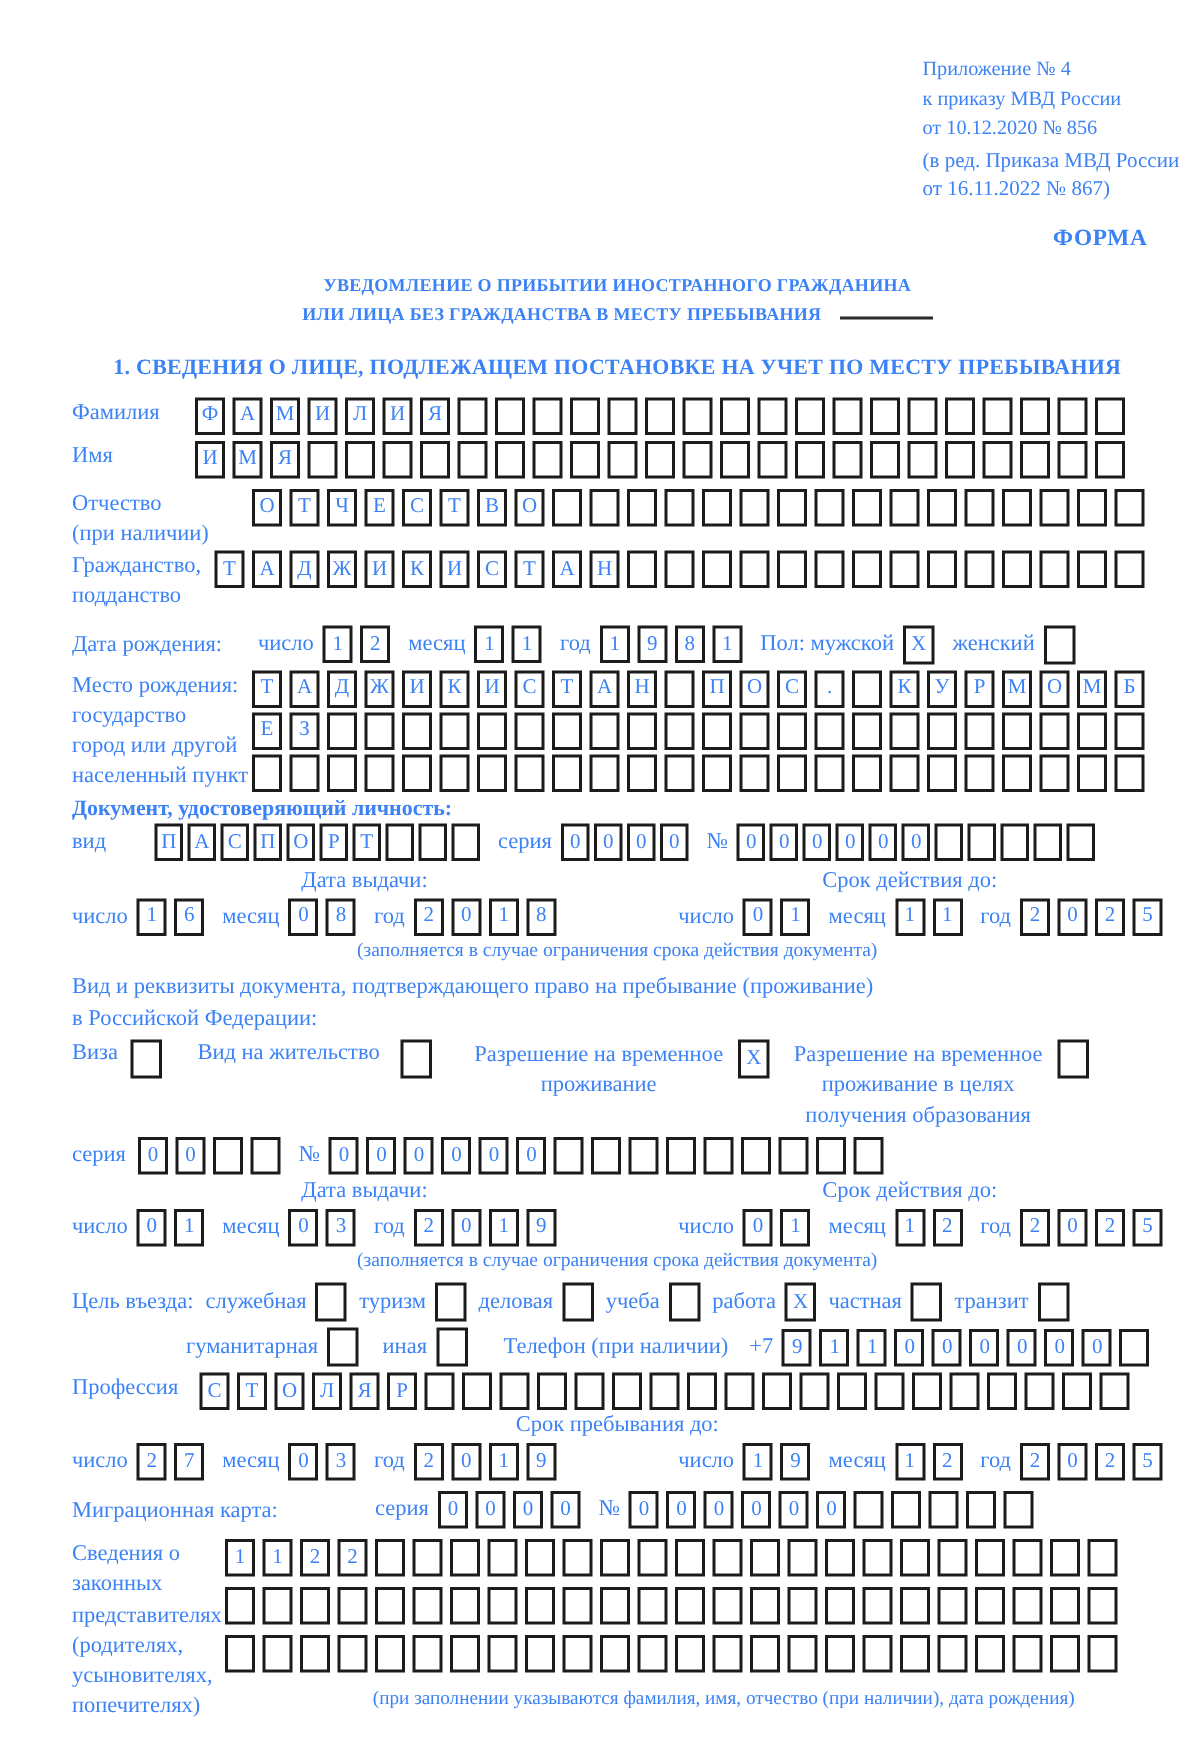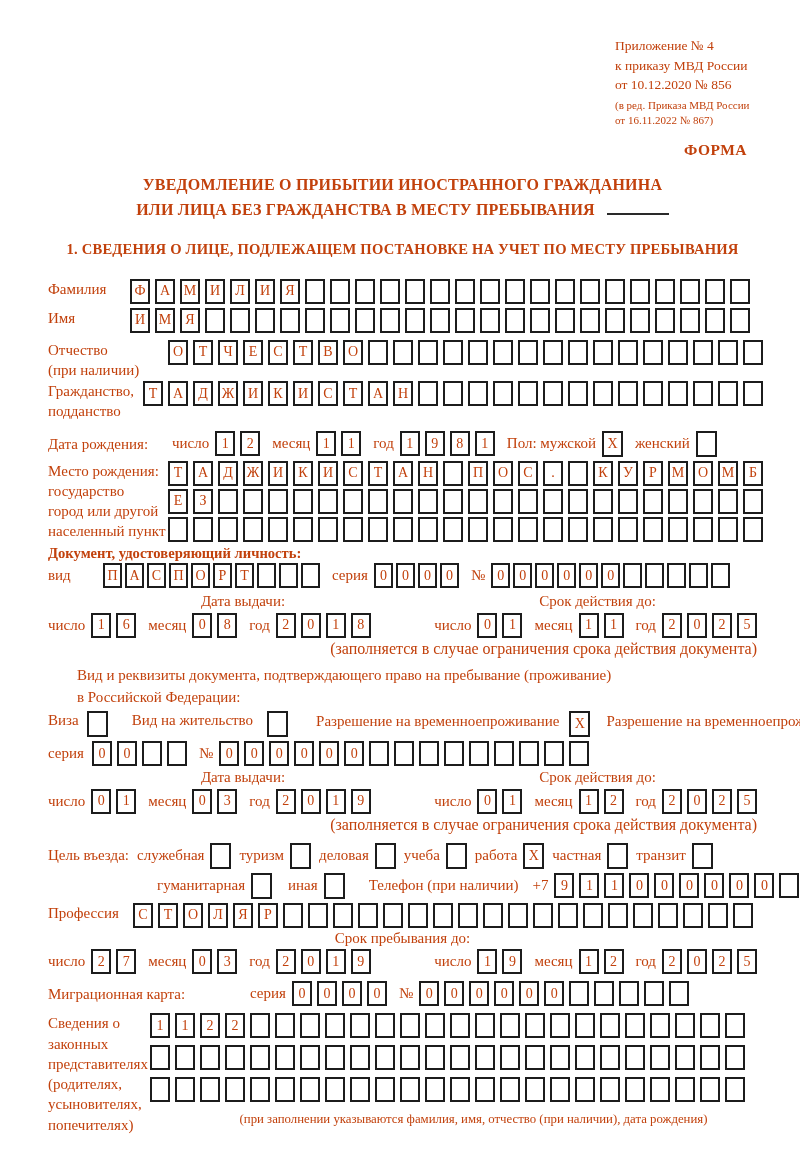--- a/index.html
+++ b/index.html
@@ -1,27 +1,27 @@
 <!DOCTYPE html>
 <html><head>
 <meta charset="utf-8">
 <style>
   html,body{margin:0;padding:0;background:#ffffff;}
   .page{
     width:800px;height:1163px;box-sizing:border-box;
-    padding:36px 43px 10px 48px;overflow:hidden;position:relative;
-    background:#ffffff;color:#c2410c;
+    padding:36px 25px 10px 48px;overflow:hidden;position:relative;
+    background:#ffffff;color:#3b82f6;
     font-family:"Liberation Serif","DejaVu Serif",serif;
     font-size:15px;line-height:1.25;
   }
   
   .annex{margin-left:567px;font-size:13.5px;line-height:1.45;white-space:nowrap;}
-  .annex-note{font-size:11px;line-height:1.4;margin-top:3px;}
+  .annex-note{font-size:14px;line-height:1.4;margin-top:3px;}
   .forma{text-align:right;font-weight:bold;font-size:15.5px;letter-spacing:.5px;margin:12px 10px 0 0;}
-  .title{text-align:center;font-weight:bold;font-size:16px;line-height:1.55;margin-top:13px;letter-spacing:.2px;}
+  .title{text-align:center;font-weight:bold;font-size:12px;line-height:1.55;margin-top:13px;letter-spacing:.2px;}
   .blank-line{display:inline-block;width:62px;border-bottom:2px solid #2a2a2a;margin-left:12px;}
   .sec1{font-weight:bold;font-size:14.6px;text-align:center;margin-top:18px;letter-spacing:.2px;}
   
   .frow{display:flex;align-items:flex-start;margin-top:5px;}
   .vcenter{align-items:center;}
   .flabel{flex-shrink:0;line-height:1.35;}
   .w82{width:82px;}.w95{width:95px;}.w120{width:120px;}.w85{width:85px;}.w102{width:102px;}.w55{width:55px;}.w112{width:112px;}.w152{width:152px;}
   .cells{display:flex;flex-wrap:nowrap;flex-shrink:0;}
   .cell{
     width:20px;height:25px;box-sizing:border-box;border:2px solid #1c1c1c;background:#fff;
@@ -29,34 +29,34 @@
     font-size:14px;flex-shrink:0;
   }
   .cells .cell:last-child{margin-right:0;}
   .tight .cell{width:19px;margin-right:3px;}
   .cbwrap .cell{width:21px;height:26px;margin-right:0;}
   .cellcol{display:flex;flex-direction:column;gap:3px;}
   .gcol{display:flex;flex-direction:column;gap:7px;flex:1;}
   .dlbl{margin:0 6px 0 12px;flex-shrink:0;}
   .dlbl0{margin-right:6px;flex-shrink:0;}
   .ml6{margin-left:6px;}.ml8{margin-left:8px;}.ml10{margin-left:10px;}.ml14{margin-left:14px;}
-  .ml16{margin-left:16px;}.ml24{margin-left:24px;}.ml28{margin-left:28px;}.ml50{margin-left:50px;}.ml76{margin-left:109px;}
+  .ml16{margin-left:16px;}.ml24{margin-left:24px;}.ml28{margin-left:28px;}.ml50{margin-left:50px;}.ml76{margin-left:76px;}
   .plbl{flex-shrink:0;}
-  .pblock{display:flex;flex-direction:row;text-align:center;line-height:1.35;flex-shrink:0;}
+  .pblock{display:flex;flex-direction:column;text-align:center;line-height:1.35;flex-shrink:0;}
   
   .dheads{display:flex;margin-top:4px;}
   .dh-left{width:390px;text-align:center;flex-shrink:0;}
   .dh-right{flex:1;text-align:center;}
   .daterow{display:flex;justify-content:space-between;align-items:center;margin-top:2px;}
   .dgroup{display:flex;align-items:center;}
-  .note{font-size:16px;text-align:right;margin-top:1px;line-height:1.3;}
+  .note{font-size:13px;text-align:center;margin-top:1px;line-height:1.3;}
   .note2{font-size:12.8px;text-align:center;margin-top:2px;padding-left:40px;line-height:1.3;}
   .dochead{font-weight:bold;font-size:14.6px;text-align:left;margin-top:2px;}
-  .intro{margin-top:6px;line-height:1.45;margin-left:29px;}.mt2{margin-top:2px;}.mt3{margin-top:1px;}.mt4{margin-top:4px;}
-  .mt7{margin-top:7px;}.mt9{margin-top:9px;}.mt10{margin-top:20px;}
+  .intro{margin-top:6px;line-height:1.45;}.mt2{margin-top:2px;}.mt3{margin-top:1px;}.mt4{margin-top:4px;}
+  .mt7{margin-top:7px;}.mt9{margin-top:9px;}.mt10{margin-top:10px;}
 </style>
 </head>
 <body>
 
 <div class="page">
 
   <div class="annex">
     <div>Приложение № 4</div>
     <div>к приказу МВД России</div>
     <div>от 10.12.2020 № 856</div>

